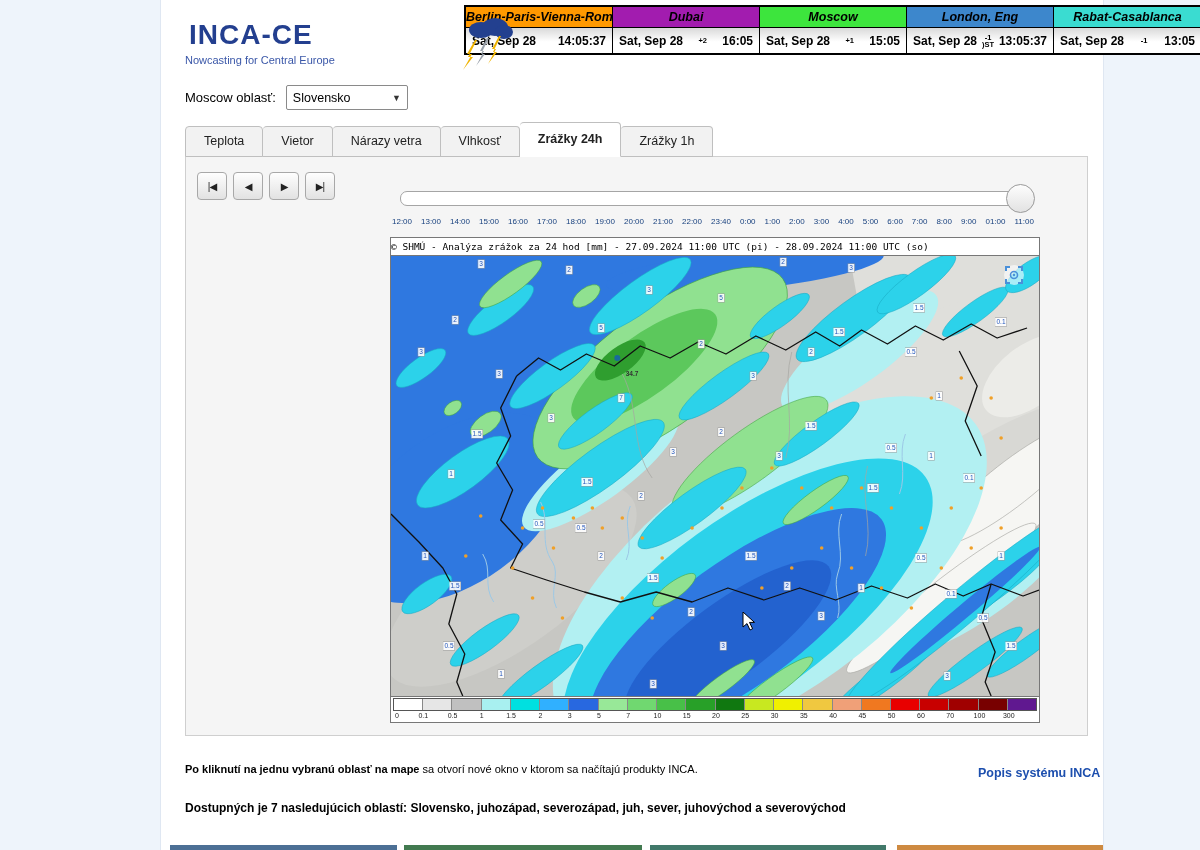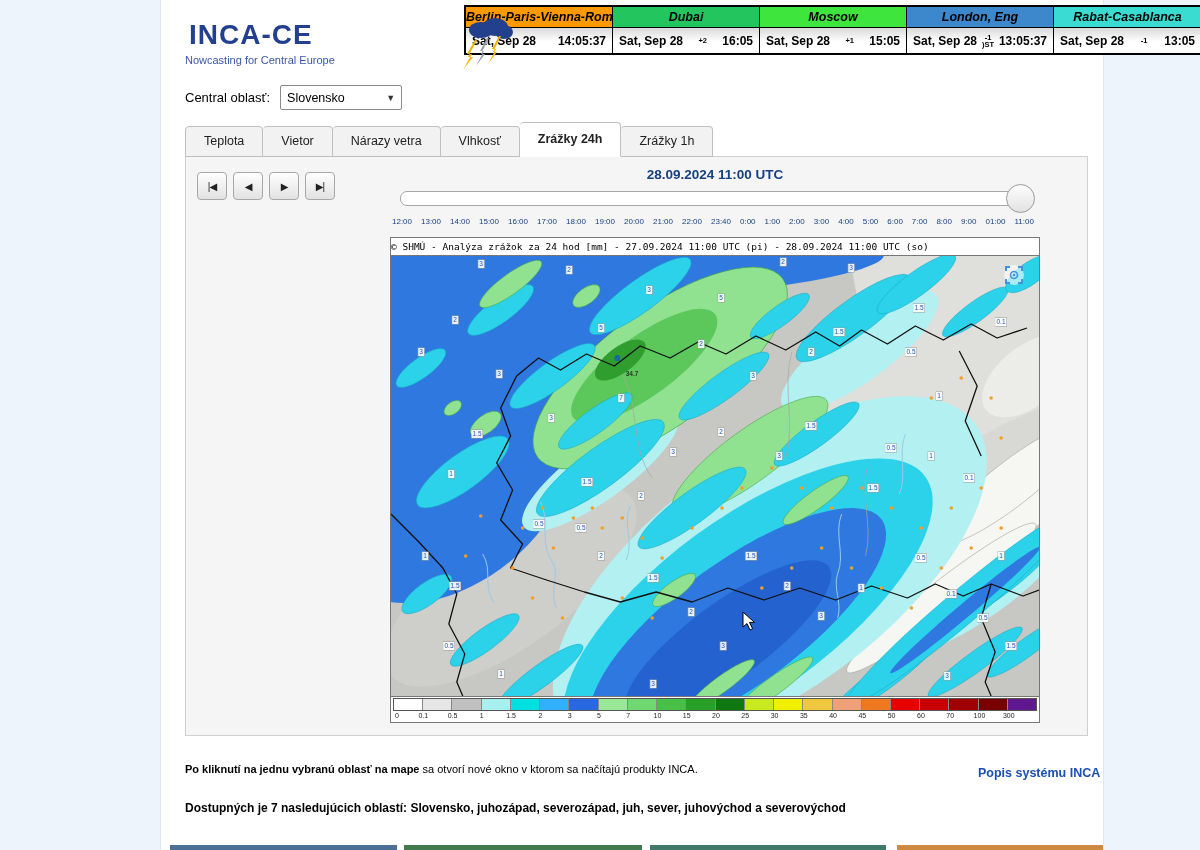--- a/index.html
+++ b/index.html
@@ -92,21 +92,21 @@
   .cut-bars div{position:absolute;top:845px;height:5px;}
 </style>
 </head>
 <body>
 
 <div class="page">
   <div class="content-col"></div>
 
   <div class="clock">
     <div class="c-name" style="background: rgb(255, 153, 0);">Berlin-Paris-Vienna-Roma</div>
-    <div class="c-name" style="background: #22c55e;">Dubai</div>
+    <div class="c-name" style="background: #a21caf;">Dubai</div>
     <div class="c-name" style="background: rgb(61, 229, 61);">Moscow</div>
     <div class="c-name" style="background: rgb(61, 135, 204);">London, Eng</div>
     <div class="c-name" style="background: rgb(58, 220, 209);">Rabat-Casablanca</div>
     <div class="c-time">
         <span>Sat, Sep 28</span>
         <span class="c-off">
           <i></i>
           <i></i>
         </span>
         <span>14:05:37</span>
@@ -152,21 +152,21 @@
       <ellipse cx="24" cy="14" rx="12" ry="8" fill="#23408f"></ellipse>
       <ellipse cx="38" cy="11" rx="13" ry="9" fill="#23408f"></ellipse>
       <ellipse cx="47" cy="16" rx="9" ry="7" fill="#23408f"></ellipse>
       <polygon points="18,24 10,38 15,38 6,54 16,41 11,41 20,24" fill="#f0b400"></polygon>
       <polygon points="30,22 23,35 27,35 19,50 28,38 24,38 32,22" fill="#9aa2ac"></polygon>
       <polygon points="42,20 35,33 39,33 31,48 40,36 36,36 44,20" fill="#f0b400"></polygon>
     </svg>
   </div>
 
   <div class="region-row">
-    <span>Central oblasť:</span>
+    <span>Moscow oblasť:</span>
     <div class="select-box">
       <span>Slovensko</span>
       <span class="arrow">▼</span>
     </div>
   </div>
 
   <div class="tabs">
     <div class="tab">Teplota</div>
     <div class="tab">Vietor</div>
     <div class="tab">Nárazy vetra</div>
@@ -238,21 +238,20 @@
       </div>
   </fieldset>
 
   <fieldset class="fs-info">
     <legend>Doplnkové informácie</legend>
     <div class="info-line"><span>- Čas je zobrazovaný v </span><a>UTC</a></div>
     <div class="info-line">- Aktualizácia každú hodinu</div>
     <div class="info-line">- Rozlíšenie 1x1km</div>
   </fieldset>
 
-  <div class="map-datetime">28.09.2024 11:00 UTC</div>
   <div class="big-slider"></div>
   <div class="big-handle"></div>
   <div class="time-ticks" id="time-ticks">
       <span>12:00</span>
       <span>13:00</span>
       <span>14:00</span>
       <span>15:00</span>
       <span>16:00</span>
       <span>17:00</span>
       <span>18:00</span>

